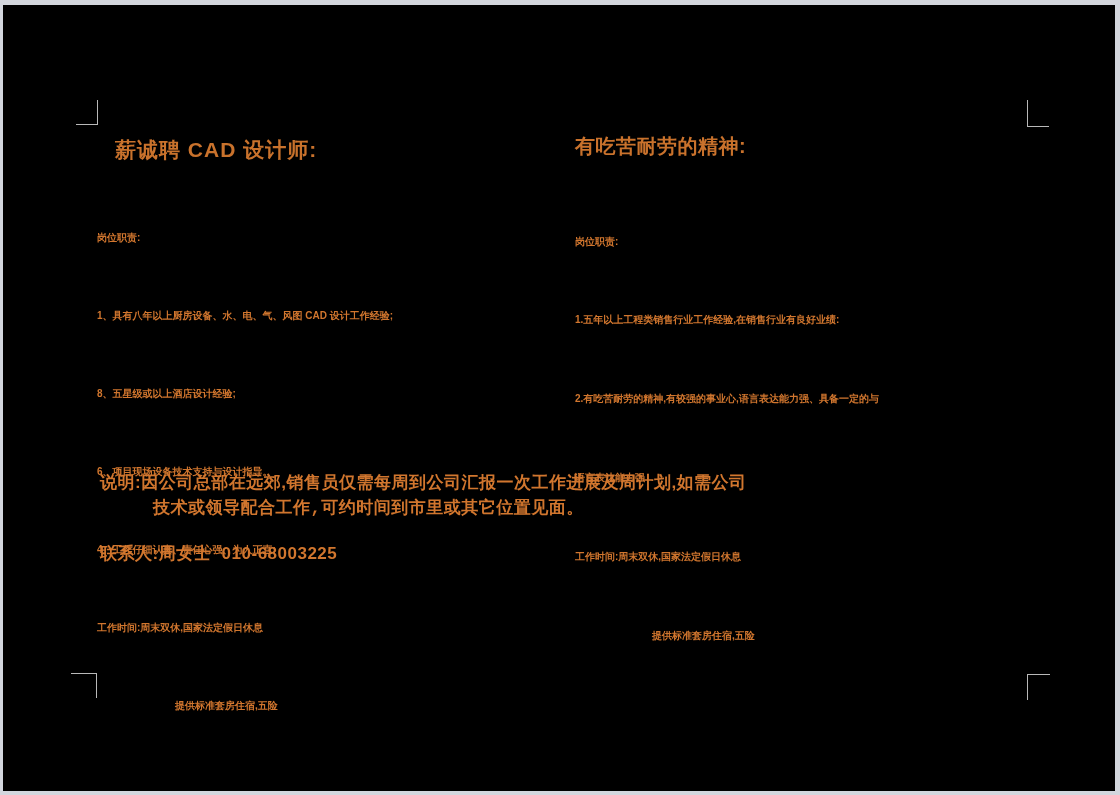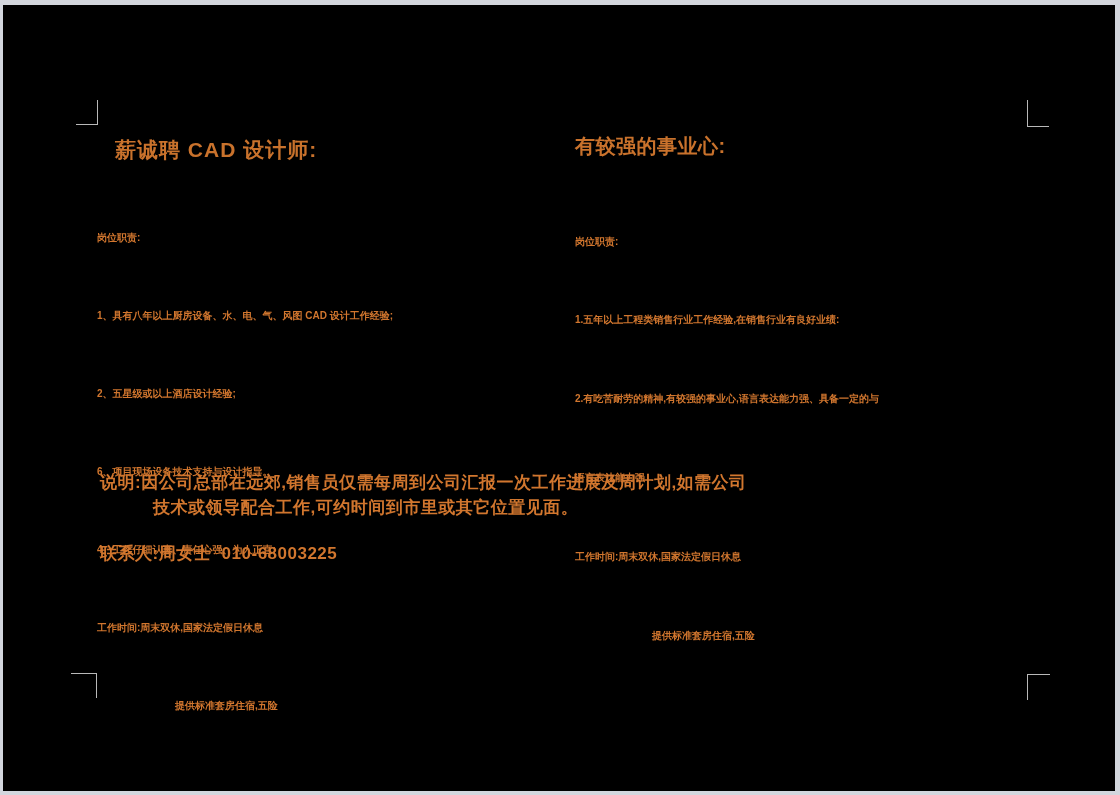--- a/index.html
+++ b/index.html
@@ -56,49 +56,49 @@
   .note-line {
     position: absolute;
     left: 97px;
     font-size: 17px;
     font-weight: bold;
     color: #d1762e;
     white-space: pre;
     letter-spacing: 0.5px;
   }
   .note-1    { top: 466px; }
-  .note-2    { top: 491px; padding-left: 53px; }
+  .note-2    { top: 491px; padding-left: 53px; font-family: Liberation Mono, monospace; }
   .contact   { top: 537px; }
 </style>
 </head>
 <body>
 
 <div class="frame">
   <div class="page">
 
     <div class="crop tl"></div>
     <div class="crop tr"></div>
     <div class="crop bl"></div>
     <div class="crop br"></div>
 
     <div class="col-left">
       <div class="job-title">薪诚聘 CAD 设计师:</div>
       <div class="job-lines">
         <div class="job-line">岗位职责:</div>
         <div class="job-line">1、具有八年以上厨房设备、水、电、气、风图 CAD 设计工作经验;</div>
-        <div class="job-line">2、五星级或以上酒店设计经验;</div>
+        <div class="job-line">8、五星级或以上酒店设计经验;</div>
         <div class="job-line">6、项目现场设备技术支持与设计指导。</div>
         <div class="job-line">4、工作仔细认真、责任心强、为人正直;</div>
         <div class="job-line">工作时间:周末双休,国家法定假日休息</div>
         <div class="job-line indent-left">提供标准套房住宿,五险</div>
       </div>
     </div>
 
     <div class="col-right">
-      <div class="job-title">有较强的事业心:</div>
+      <div class="job-title">有吃苦耐劳的精神:</div>
       <div class="job-lines">
         <div class="job-line">岗位职责:</div>
         <div class="job-line">1.五年以上工程类销售行业工作经验,在销售行业有良好业绩:</div>
         <div class="job-line">2.有吃苦耐劳的精神,有较强的事业心,语言表达能力强、具备一定的与</div>
         <div class="job-line">语言表达能力强</div>
         <div class="job-line">工作时间:周末双休,国家法定假日休息</div>
         <div class="job-line indent-right">提供标准套房住宿,五险</div>
       </div>
     </div>
 

